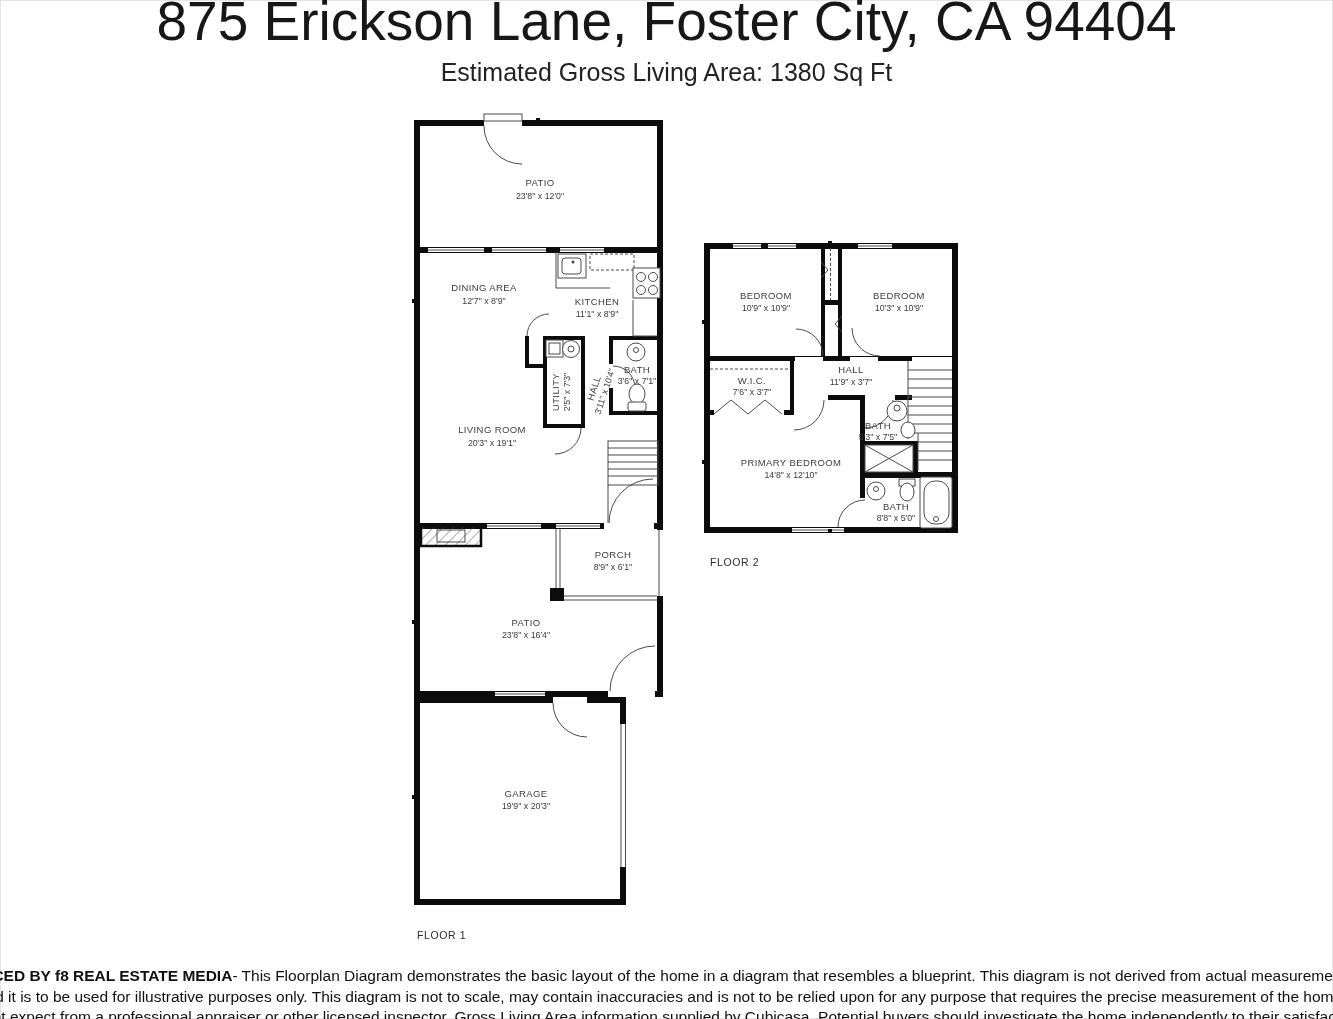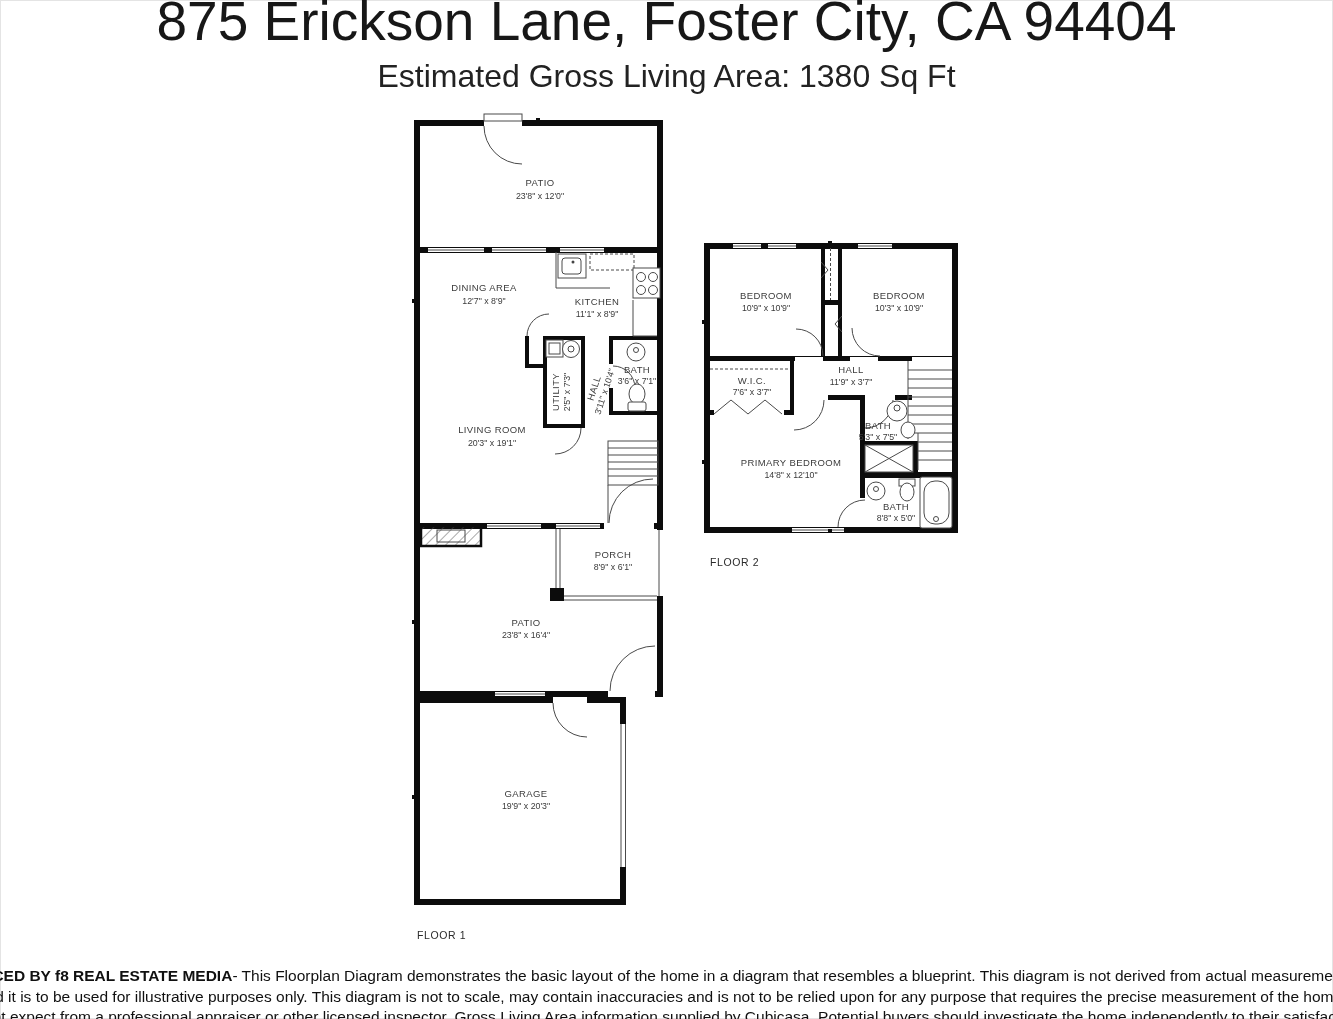--- a/index.html
+++ b/index.html
@@ -7,21 +7,21 @@
     width:1333px; height:1019px; position:relative; overflow:hidden;
     background:#ffffff; font-family:"Liberation Sans", sans-serif;
   }
   .page-border { position:absolute; inset:0; border:1px solid #e4e4e4; pointer-events:none; }
   .title {
     position:absolute; top:-10px; left:0; right:0; text-align:center;
     font-size:55px; line-height:62px; font-weight:300; color:#171717; letter-spacing:0;
   }
   .subtitle {
     position:absolute; top:58px; left:0; right:0; text-align:center;
-    font-size:32px; font-weight:300; color:#222;
+    font-size:25px; font-weight:300; color:#222;
   }
   svg.plan { position:absolute; left:0; top:0; }
   .w  { fill:#0c0c0c; }
   .wo { fill:#ffffff; }
   .tl { stroke:#4a4a4a; stroke-width:1; fill:none; }
   .tld{ stroke:#4a4a4a; stroke-width:1; fill:none; stroke-dasharray:3 2; }
   .fx { stroke:#4a4a4a; stroke-width:1; fill:#ffffff; }
   text { fill:#3b3b3b; }
   .rn { font-size:9.5px; letter-spacing:.4px; text-anchor:middle; }
   .rd { font-size:8.8px; text-anchor:middle; }

